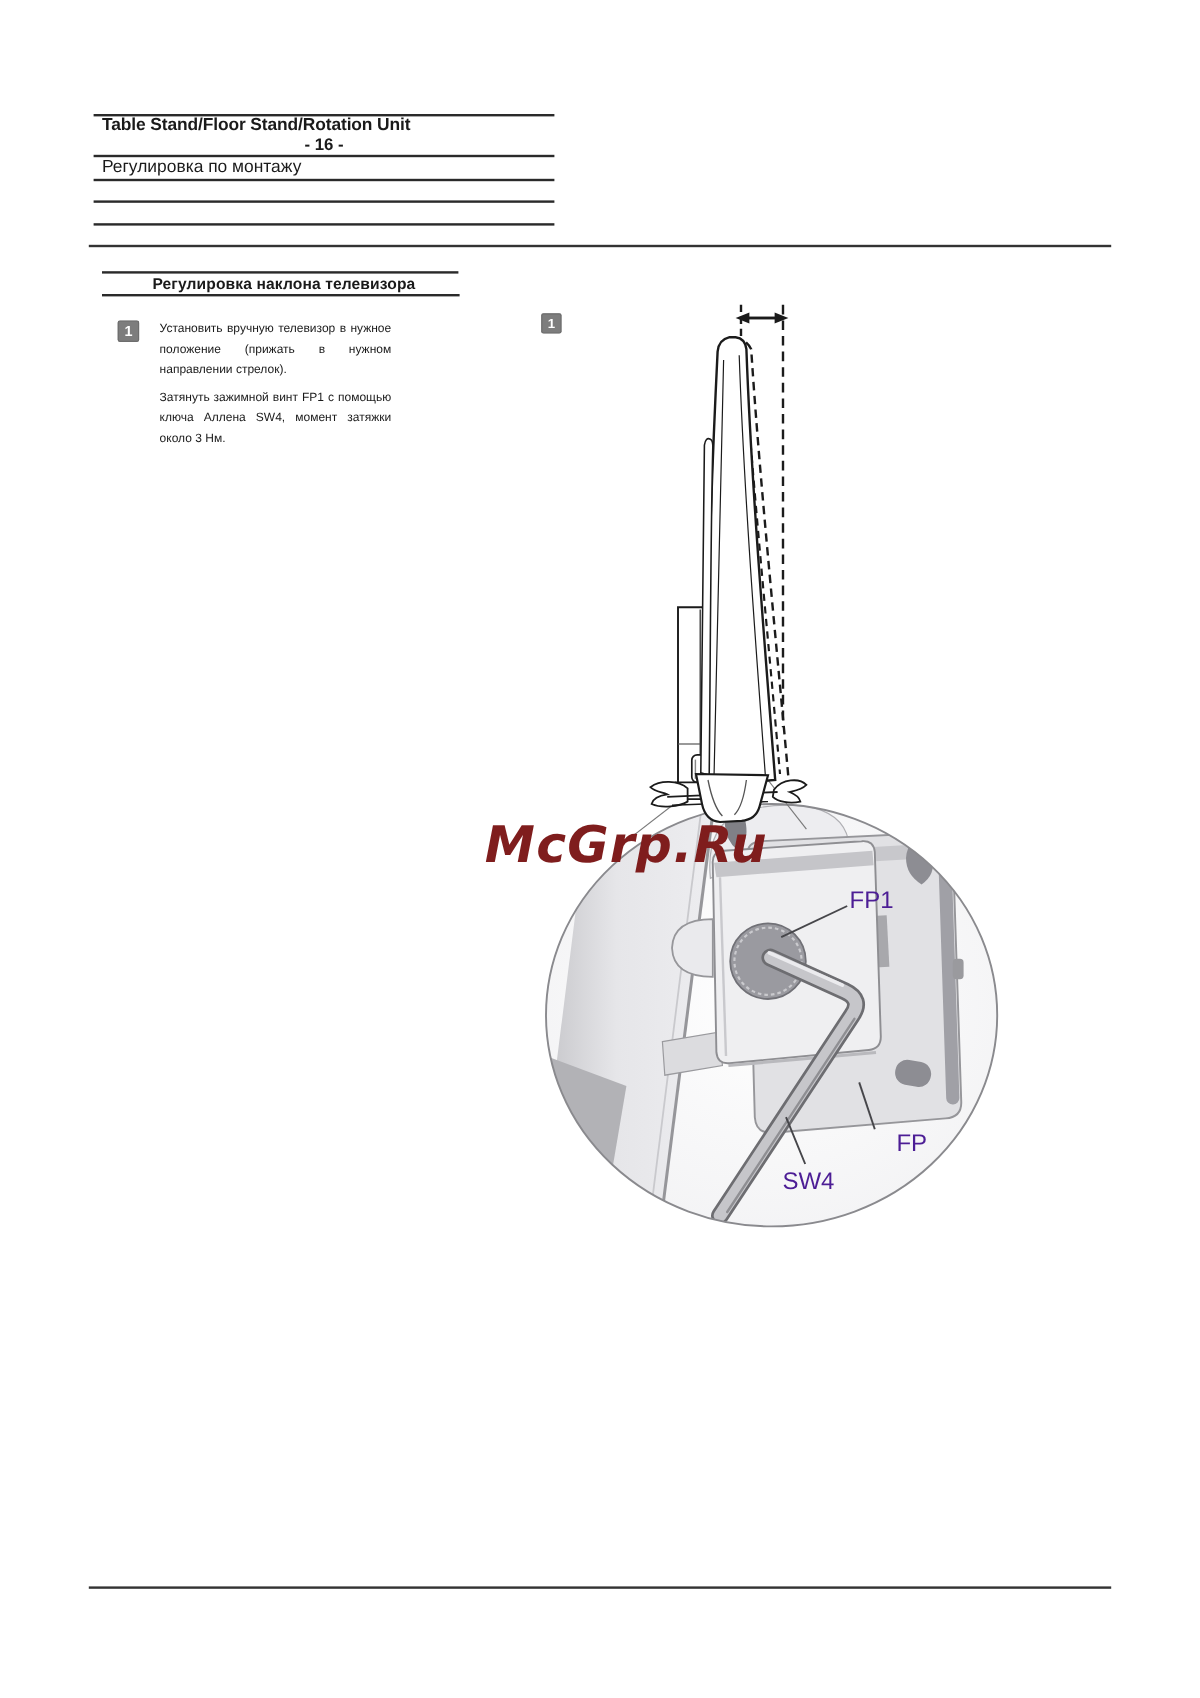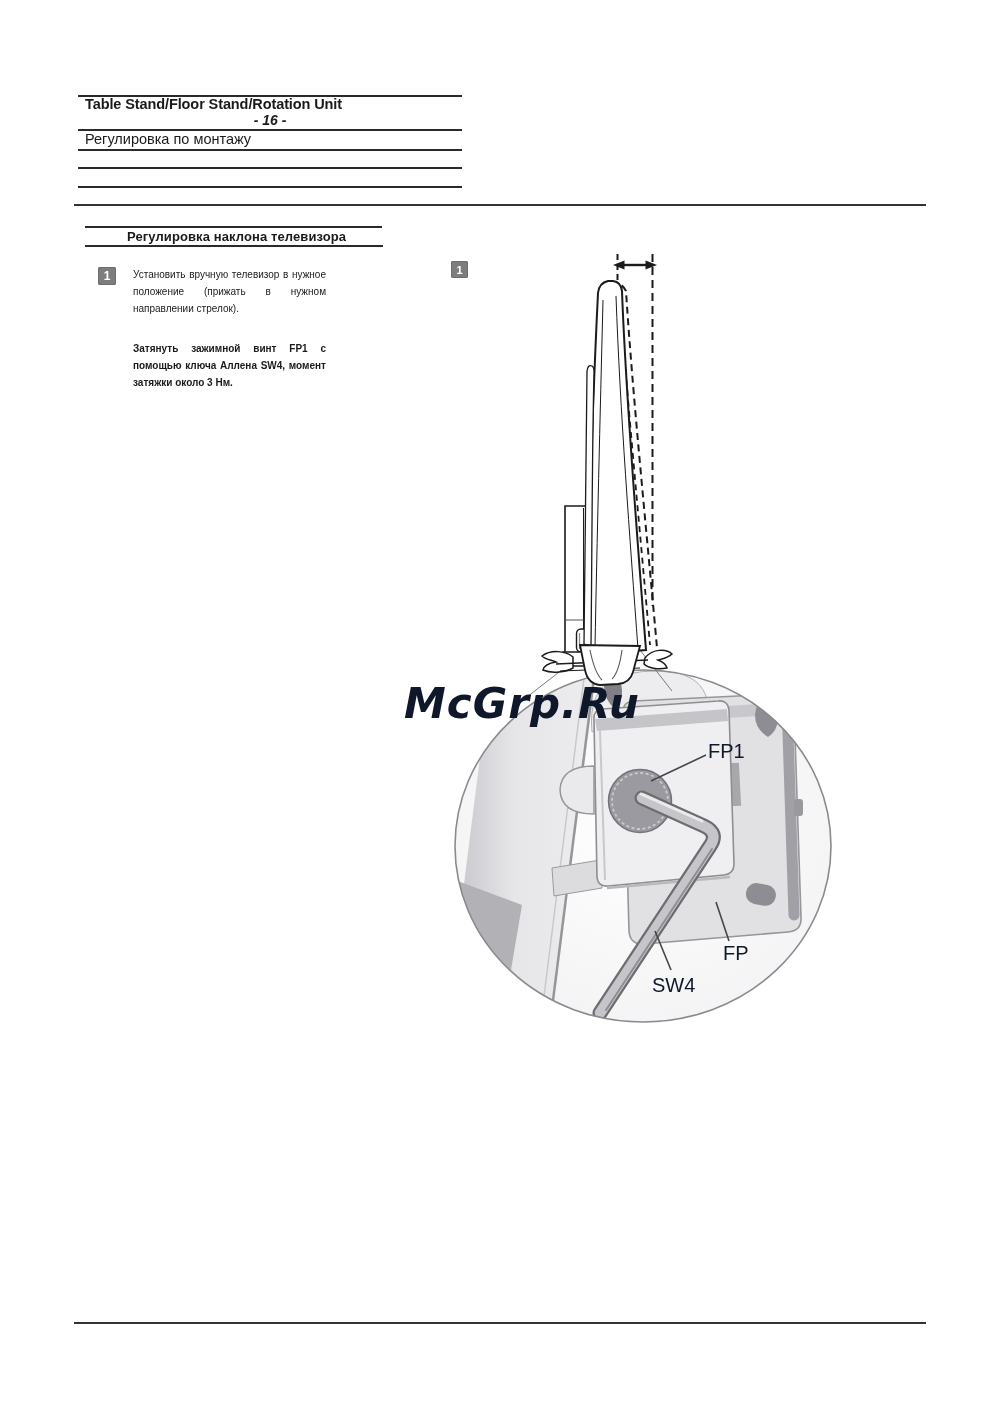--- a/index.html
+++ b/index.html
@@ -3,34 +3,34 @@
 <meta charset="utf-8">
 <style>
   html,body{margin:0;padding:0;background:#fff;}
   .page{position:relative;width:1000px;height:1415px;background:#ffffff;overflow:hidden;
         font-family:"Liberation Sans",sans-serif;color:#1a1a1a;}
   .rule{position:absolute;background:#2a2a2a;height:1.5px;}
   .rule.thick{height:2px;background:#333;}
   .hdr-title{position:absolute;left:85px;top:96px;width:380px;font-size:14.5px;font-weight:bold;
              letter-spacing:-0.1px;white-space:nowrap;}
   .hdr-page{position:absolute;left:78px;top:112px;width:384px;text-align:center;
-            font-size:14px;font-weight:bold;font-style:italic;}
+            font-size:14px;font-weight:bold;}
   .hdr-sub{position:absolute;left:85px;top:131px;font-size:14.5px;}
   .sec-head{position:absolute;left:95px;top:229px;font-size:13px;font-weight:bold;letter-spacing:0.1px;padding-left:32px;}
   .badge{position:absolute;background:#7d7d7d;color:#fff;font-weight:bold;
          display:flex;align-items:center;justify-content:center;border-radius:2px;
          box-shadow:inset 0 0 0 1px #6d6d6d;}
   .badge.step{left:98px;top:267px;width:18px;height:18px;font-size:12px;}
   .badge.fig{left:451px;top:261px;width:17px;height:17px;font-size:11px;}
   .step-text{position:absolute;left:133px;top:266px;width:193px;font-size:10px;
              line-height:17px;text-align:justify;}
-  .step-text .para + .para{margin-top:23px;font-weight:bold;}
-  .fig-label{position:absolute;font-size:20px;color:#0f172a;white-space:nowrap;}
+  .step-text .para + .para{margin-top:6px;}
+  .fig-label{position:absolute;font-size:20px;color:#4c1d95;white-space:nowrap;}
   .lbl-fp1{left:708px;top:740px;}
-  .lbl-fp{left:723px;top:942px;}
+  .lbl-fp{left:747px;top:942px;}
   .lbl-sw4{left:652px;top:974px;text-align:right;}
   .watermark{position:absolute;left:404px;top:683px;font-family:"DejaVu Sans",sans-serif;
              font-style:italic;font-weight:bold;font-size:42px;letter-spacing:1px;
              line-height:1;white-space:nowrap;}
   .figure-svg{position:absolute;left:0;top:0;pointer-events:none;}
 </style>
 </head>
 <body>
 
 <div class="page">
@@ -163,17 +163,17 @@
       <path d="M 622 650 C 620 665 617 674 612 679" stroke="#555" stroke-width="1.1"></path>
     </g>
   </svg>
 
   <div class="badge fig">1</div>
 
   <div class="fig-label lbl-fp1">FP1</div>
   <div class="fig-label lbl-fp">FP</div>
   <div class="fig-label lbl-sw4">SW4</div>
 
-  <div class="watermark" style="color: #0f172a;">McGrp.Ru</div>
+  <div class="watermark" style="color: #7f1d1d;">McGrp.Ru</div>
 
   <div class="rule thick" style="left:74px;top:1322px;width:852px;"></div>
 
 </div>
 
 </body></html>

